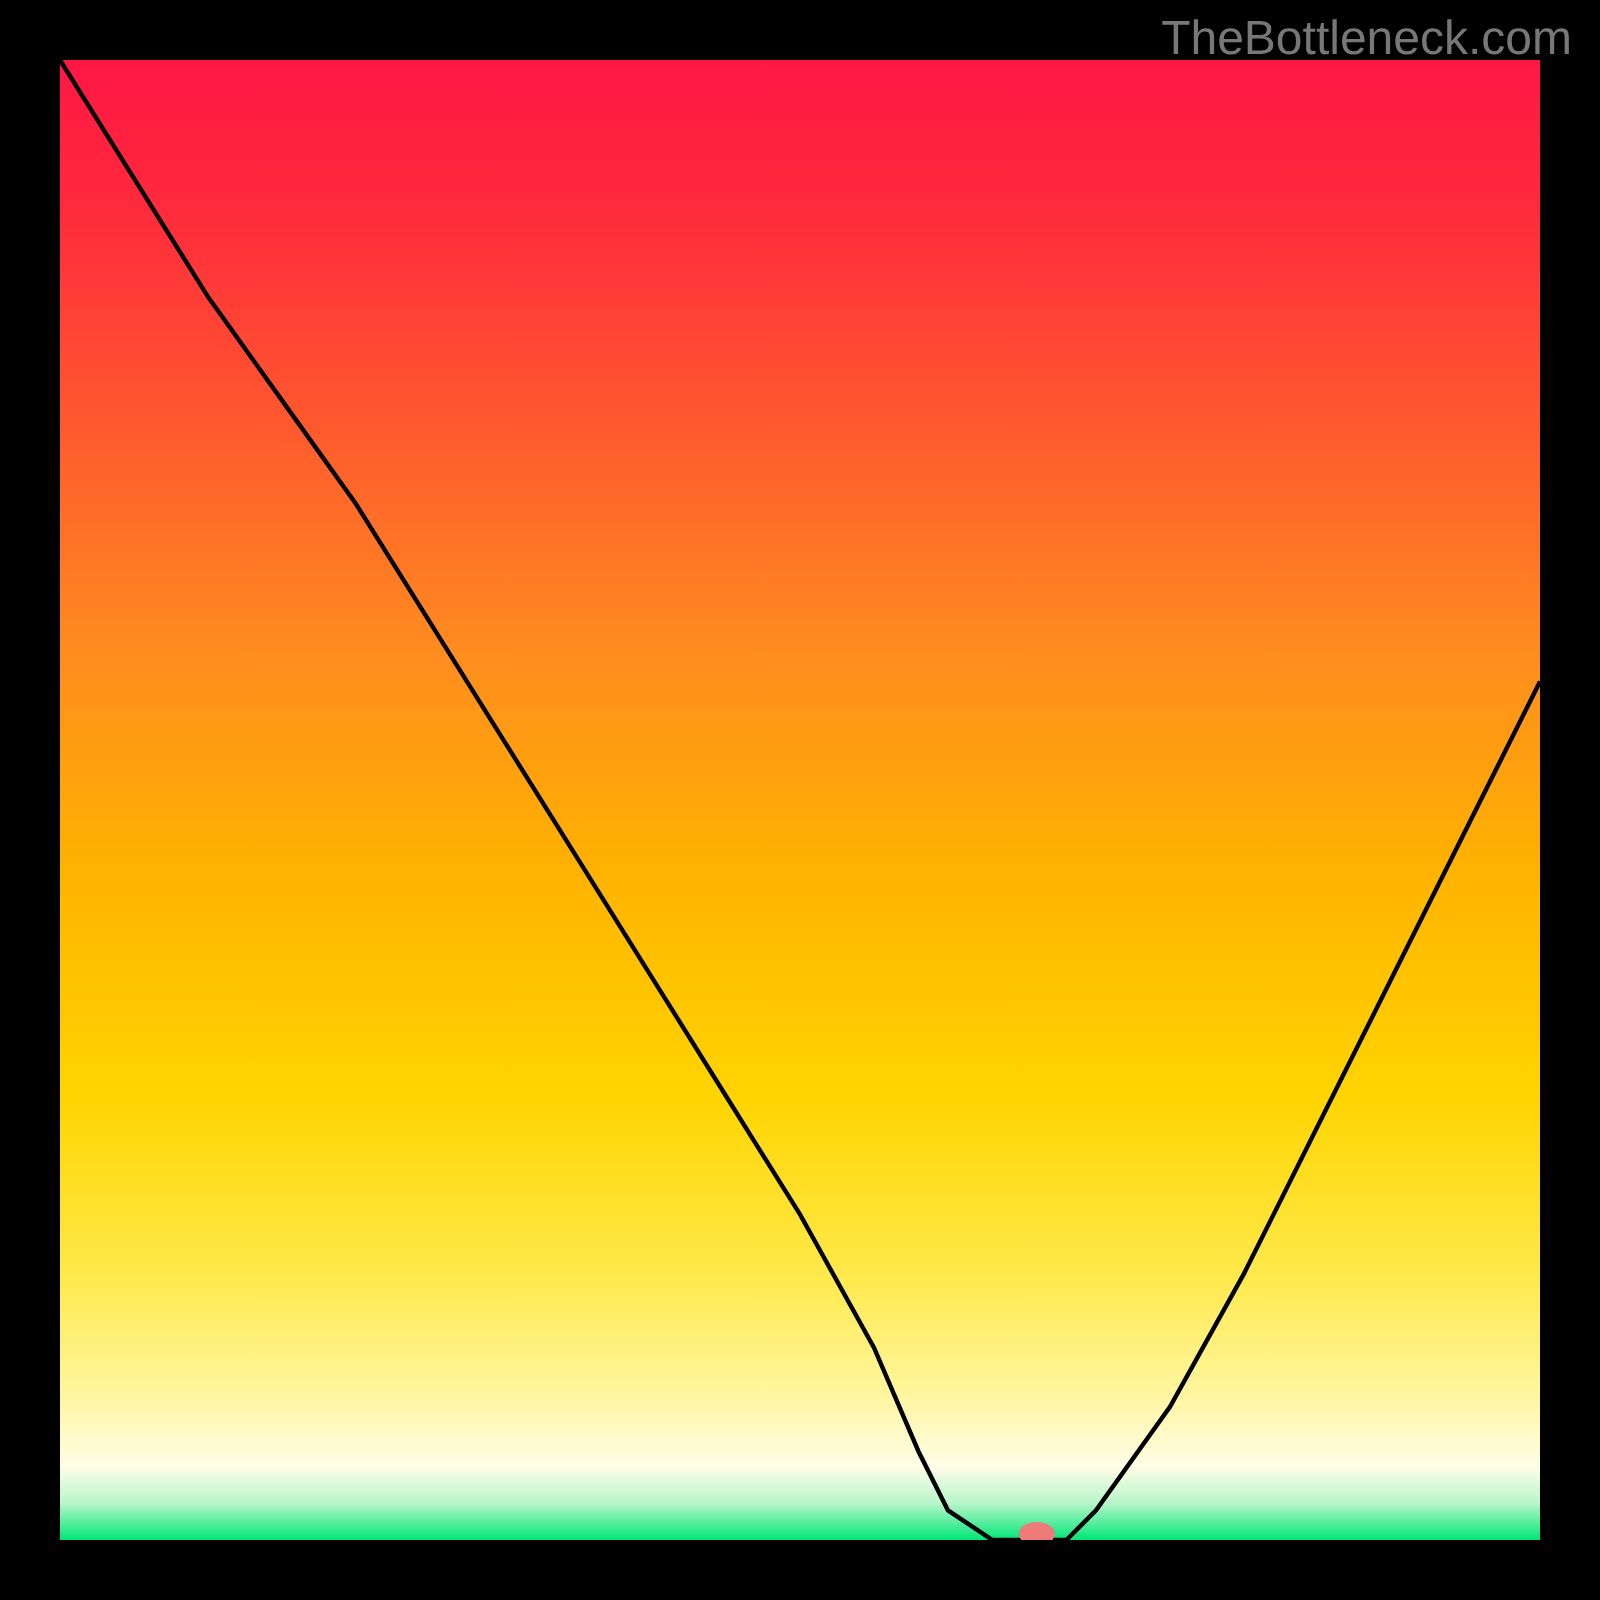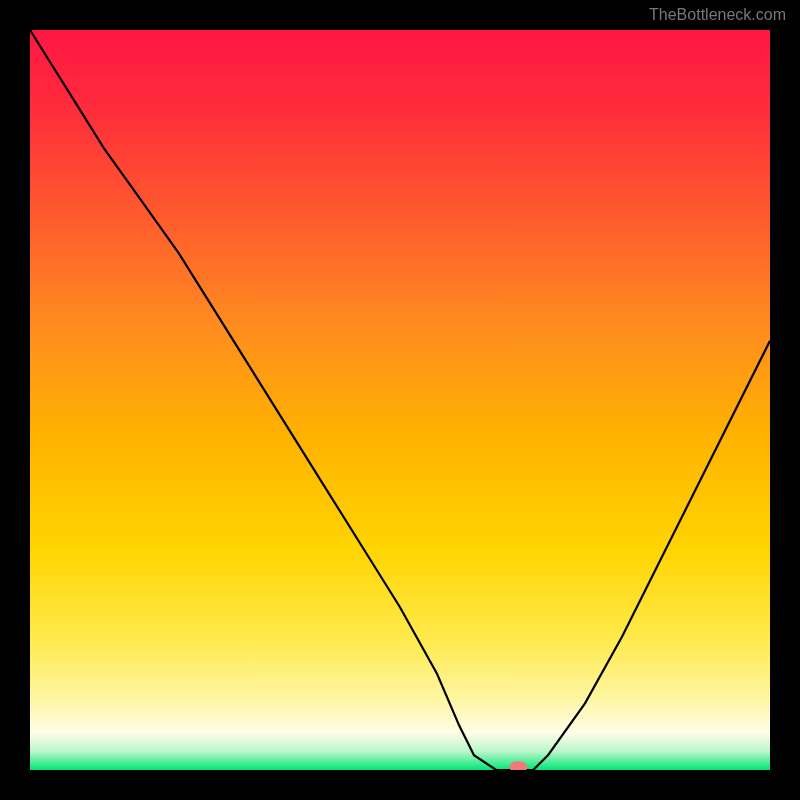--- a/index.html
+++ b/index.html
@@ -9,21 +9,21 @@
     height: 800px;
     background: #000;
     position: relative;
     font-family: Arial, sans-serif;
   }
   .watermark {
     position: absolute;
     top: 6px;
     right: 14px;
     color: #777;
-    font-size: 16px;
+    font-size: 24px;
     font-weight: 500;
     z-index: 10;
   }
   .plot-area {
     position: absolute;
     left: 30px;
     top: 30px;
     width: 740px;
     height: 740px;
   }

